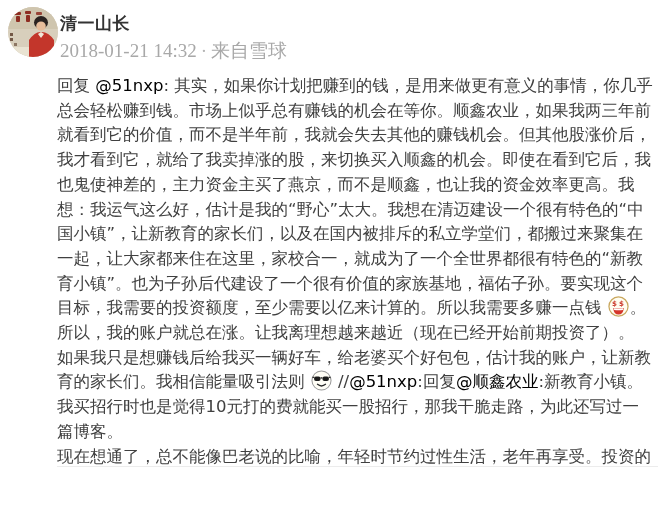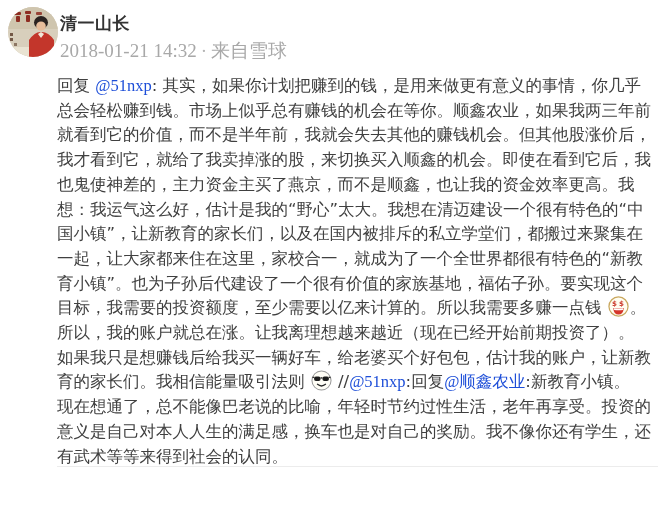--- a/index.html
+++ b/index.html
@@ -13,21 +13,21 @@
 
   .username { position:absolute; left:60px; top:12px; font-size:17px; font-weight:bold;
               color:#333333; letter-spacing:.5px; cursor:pointer; }
   .meta { position:absolute; left:60px; top:38px; font-size:19px; color:#a8a8a8;font-family:Liberation Serif, serif; }
   .meta .dot { margin:0 4px; color:#b5b5b5; }
 
   .post-body { position:absolute; left:57px; top:74px; width:596px;
                font-size:16.5px; line-height:24.7px; color:#404040;
                word-break:break-all; }
   .post-body p { margin:0; }
-  .mention { color:#1d4ed8; text-decoration:none; cursor:pointer;font-family:Liberation Serif, serif; }
+  .mention { color:#000000; text-decoration:none; cursor:pointer; }
 
   .emoji { display:inline-block; width:21px; height:21px; vertical-align:-4px; margin:0 1px; }
   .emoji svg { display:block; width:100%; height:100%; }
 
   .divider { position:absolute; left:57px; right:0; bottom:2px; height:0;
              border-top:1px solid #ececec; }
 </style>
 </head>
 <body>
 
@@ -69,17 +69,18 @@
           <path d="M6.2 12.9 Q11 13.8 15.8 12.9 L15.6 14.6 Q11 15.5 6.4 14.6 Z" fill="#ffffff"></path>
         </svg></span><span>。所以，我的账户就总在涨。让我离理想越来越近（现在已经开始前期投资了）。</span></p>
     <p><span>如果我只是想赚钱后给我买一辆好车，给老婆买个好包包，估计我的账户，让新教育的家长们。我相信能量吸引法则 </span><span class="emoji"><svg viewBox="0 0 22 22">
           <circle cx="11" cy="11" r="10" fill="#fffef6" stroke="#9a9a9a" stroke-width="1.1"></circle>
           <rect x="3.2" y="6.8" width="6.8" height="4.6" rx="2" fill="#1c1c1c"></rect>
           <rect x="12" y="6.8" width="6.8" height="4.6" rx="2" fill="#1c1c1c"></rect>
           <path d="M10 8.3 L12 8.3" stroke="#1c1c1c" stroke-width="1.4"></path>
           <path d="M1.6 8 L3.4 7.4 M20.4 8 L18.6 7.4" stroke="#1c1c1c" stroke-width="1.2"></path>
           <path d="M6.8 15 Q11 18.4 15.2 15" stroke="#2b2b2b" stroke-width="1.4" fill="none" stroke-linecap="round"></path>
         </svg></span><span> //</span><a class="mention">@51nxp</a><span>:回复</span><a class="mention">@顺鑫农业</a><span>:新教育小镇。</span></p>
+    <p>我买招行时也是觉得10元打的费就能买一股招行，那我干脆走路，为此还写过一篇博客。</p>
     <p>现在想通了，总不能像巴老说的比喻，年轻时节约过性生活，老年再享受。投资的意义是自己对本人人生的满足感，换车也是对自己的奖励。我不像你还有学生，还有武术等等来得到社会的认同。</p>
   </div>
 
   <div class="divider"></div>
 </div>
 
 </body></html>

